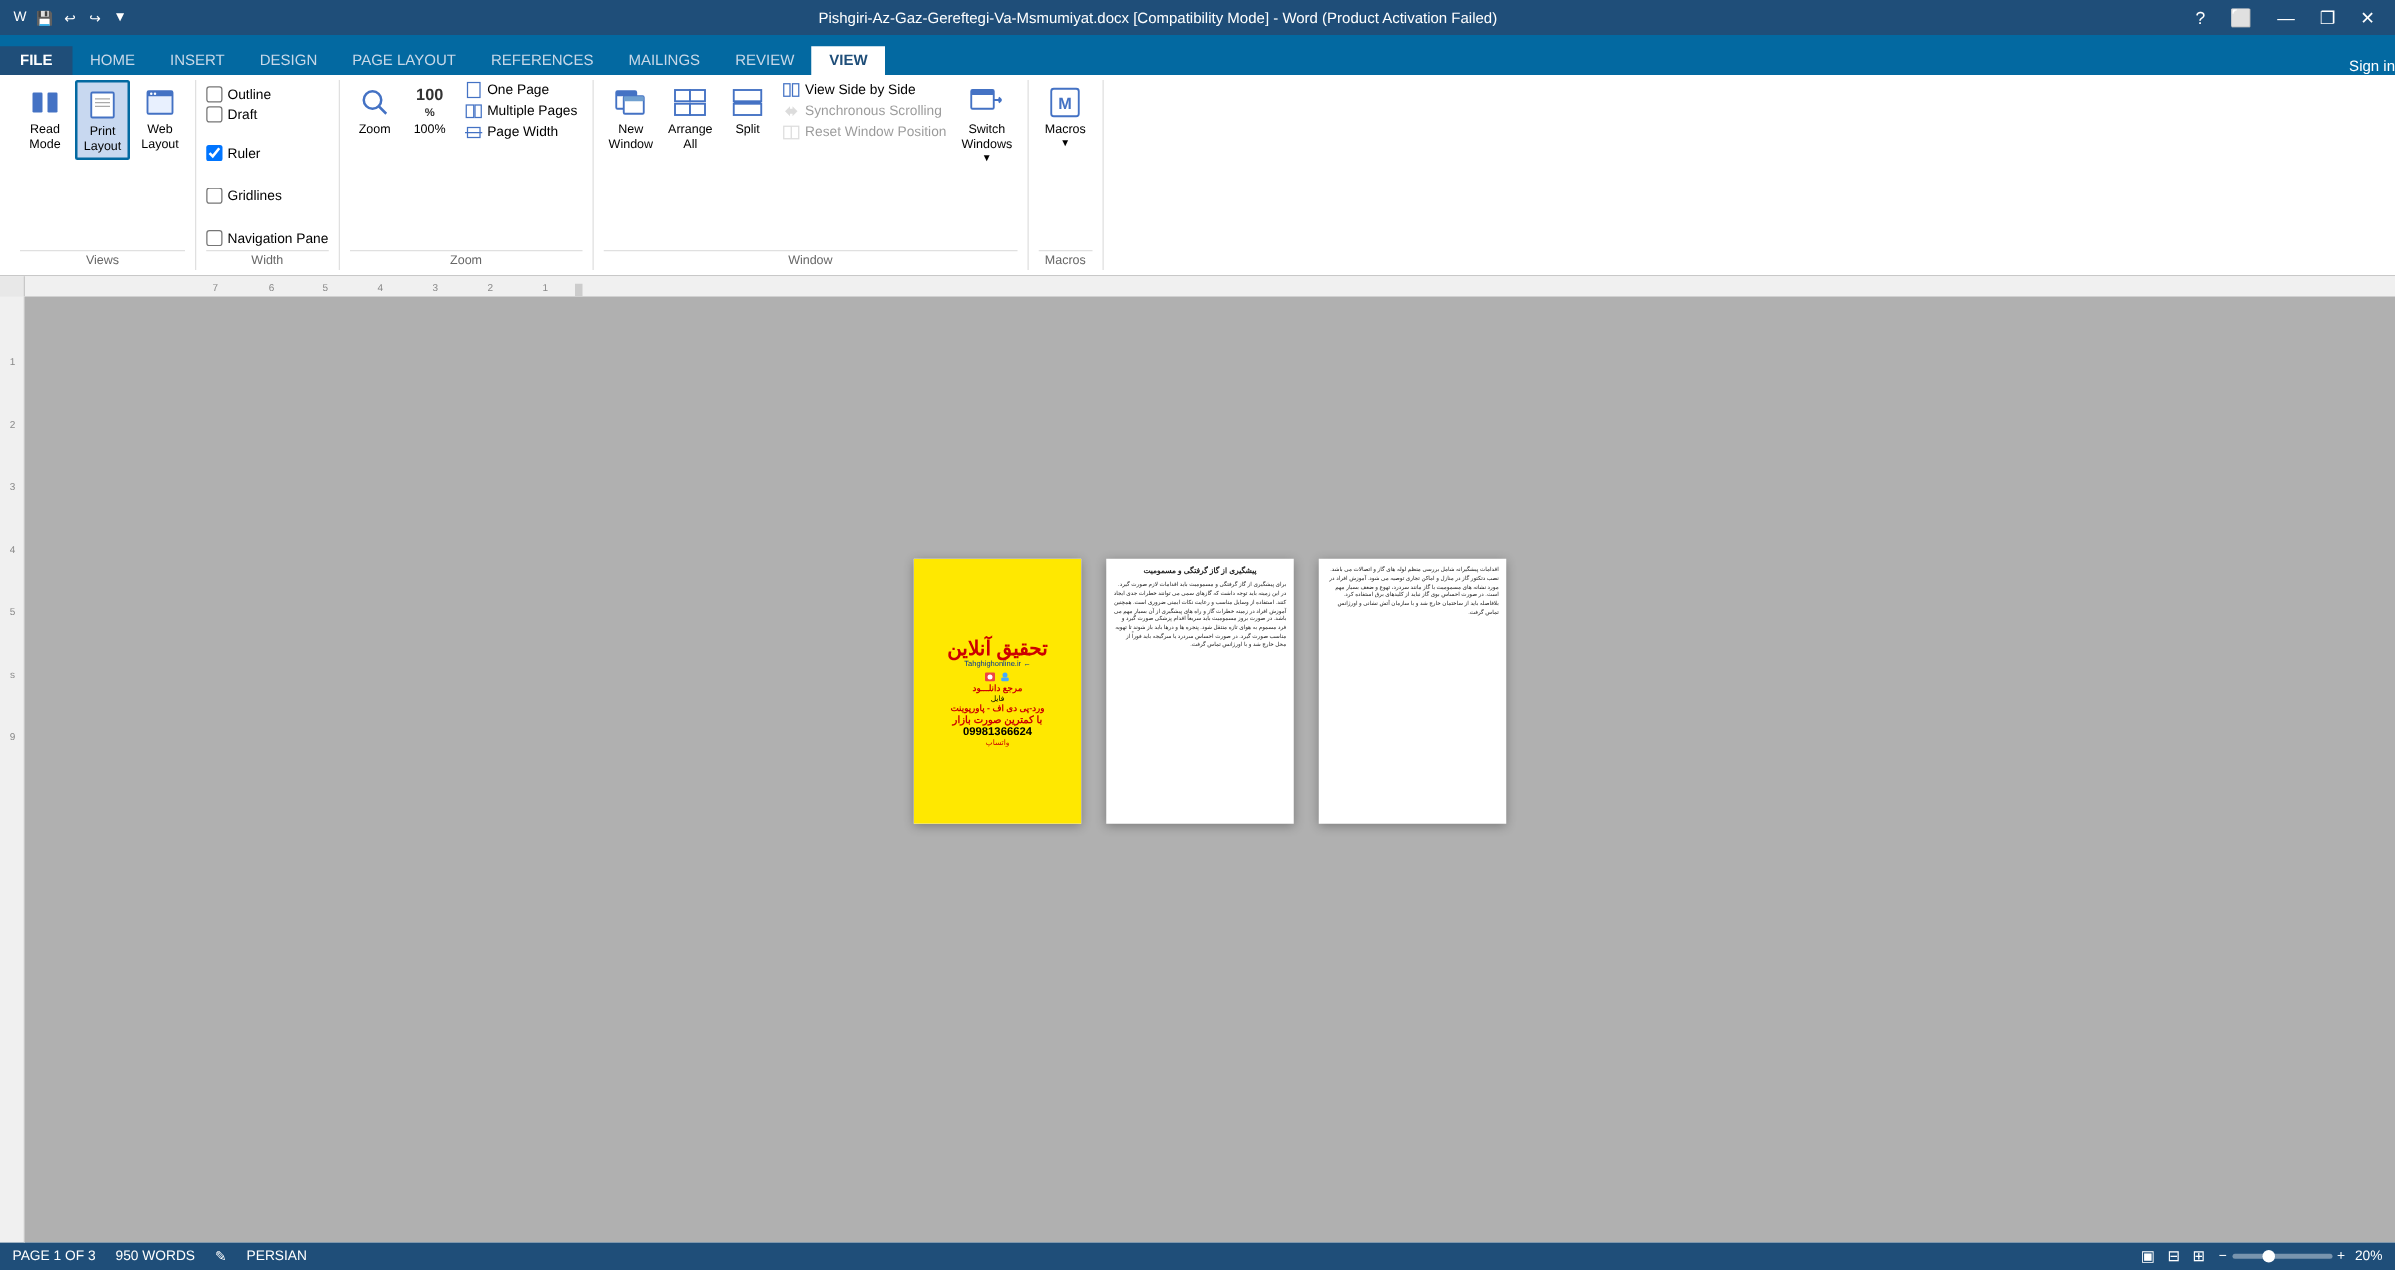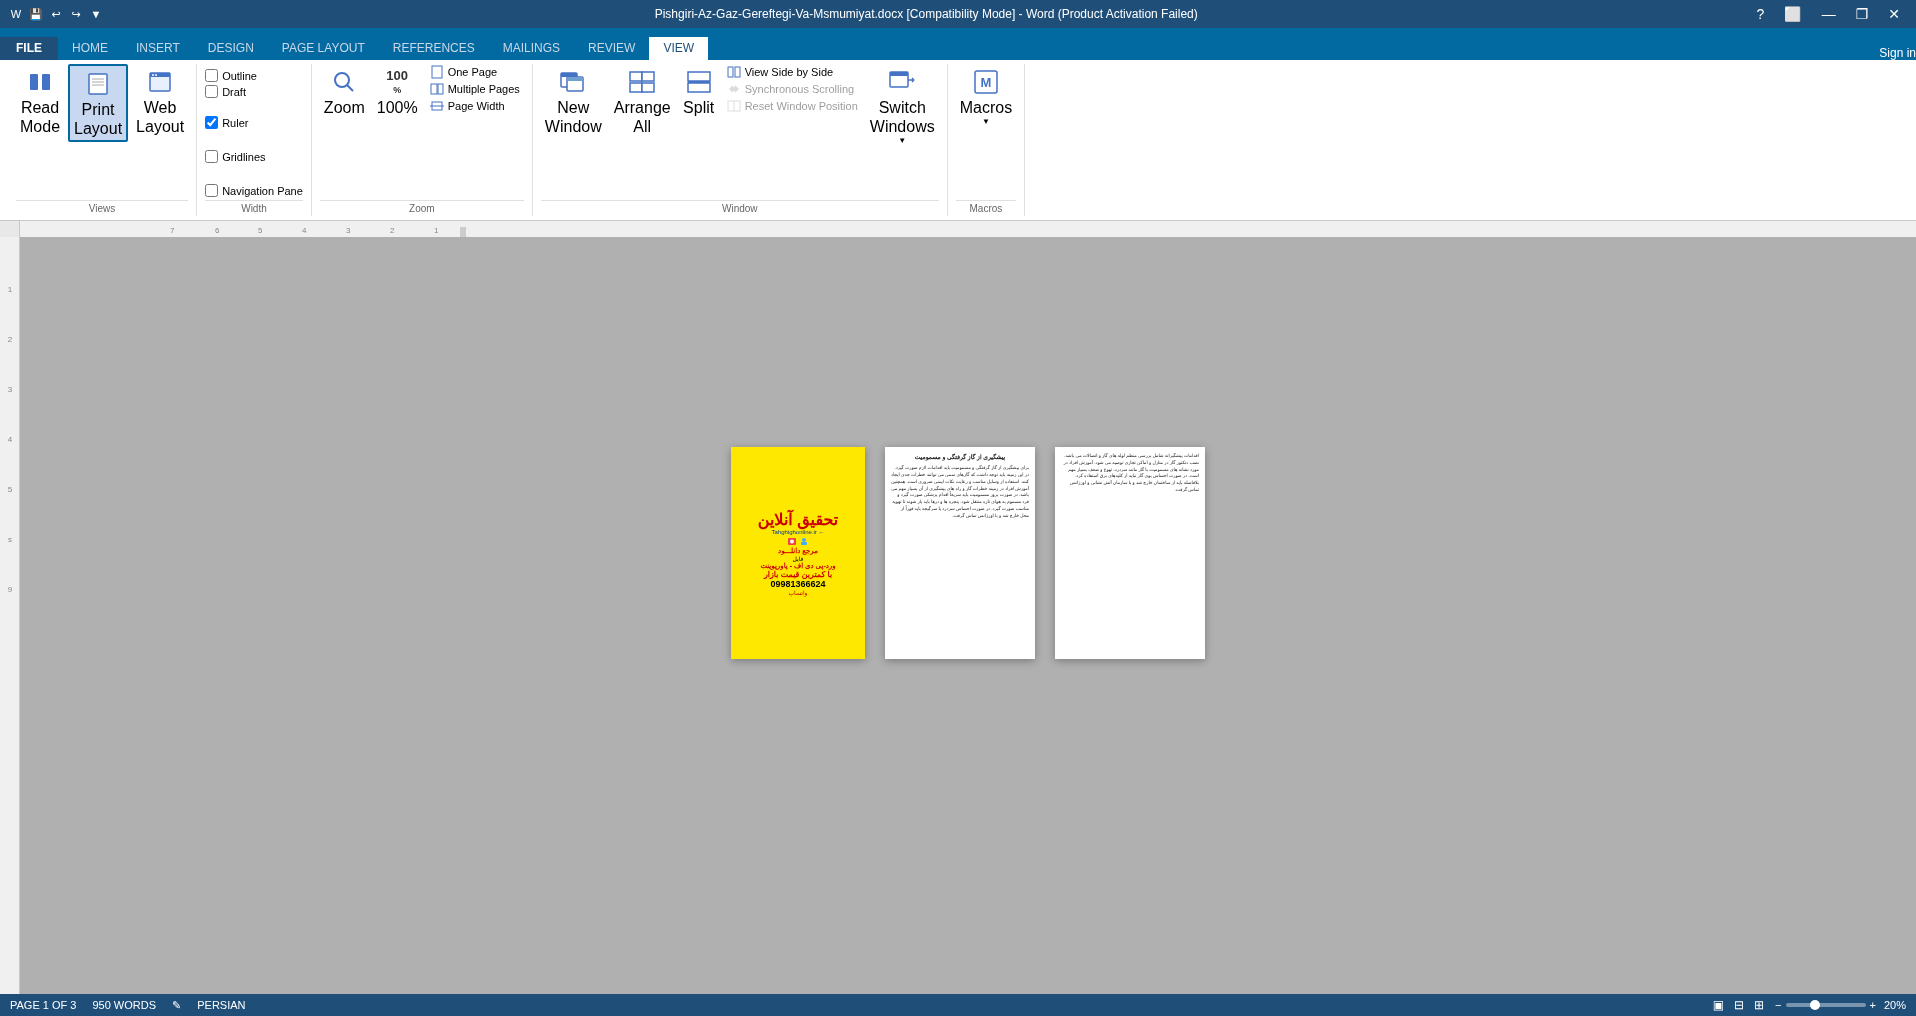--- a/index.html
+++ b/index.html
@@ -20,30 +20,30 @@
     .title-bar-title { flex: 1; text-align: center; font-size: 12px; color: white; }
     .title-bar-controls { display: flex; align-items: center; gap: 4px; }
     .title-bar-btn { color: white; font-size: 14px; cursor: pointer; padding: 2px 8px; }
     .quick-access { display: flex; gap: 4px; align-items: center; }
     .qa-icon { width: 16px; height: 16px; display: inline-flex; align-items: center; justify-content: center; cursor: pointer; color: white; font-size: 11px; }
 
     
     .ribbon { background: #fff; border-bottom: 1px solid #c8c8c8; }
     .ribbon-tabs { display: flex; background: #0369a1; height: 32px; align-items: flex-end; }
     .ribbon-tab { padding: 4px 14px 5px; font-size: 12px; cursor: pointer; color: #c8d8e8; background: transparent; border: none; }
-    .ribbon-tab.active { background: #fff; color: #1f4e79; font-weight: 400; margin-top: 41px; }
+    .ribbon-tab.active { background: #fff; color: #1f4e79; font-weight: 700; margin-top: 41px; }
     .ribbon-tab.file { background: #1f4e79; color: white; font-weight: bold; padding: 4px 16px 5px; }
     .ribbon-content { display: flex; padding: 4px 8px; align-items: stretch; gap: 0; min-height: 80px; }
     .ribbon-group { display: flex; flex-direction: column; align-items: center; border-right: 1px solid #e0e0e0; padding: 0 8px; min-width: 60px; }
     .ribbon-group-items { display: flex; flex-direction: row; align-items: flex-start; gap: 4px; flex: 1; }
     .ribbon-group-label { font-size: 10px; color: #666; padding: 2px 0; text-align: center; border-top: 1px solid #e0e0e0; width: 100%; text-align: center; margin-top: 2px; }
     .ribbon-btn { display: flex; flex-direction: column; align-items: center; cursor: pointer; padding: 2px 4px; border-radius: 2px; min-width: 40px; }
     .ribbon-btn.active { background: #c8d8f0; border: 2px solid #0369a1; }
     .ribbon-btn-icon { width: 32px; height: 32px; display: flex; align-items: center; justify-content: center; font-size: 20px; }
-    .ribbon-btn-label { font-size: 16px; text-align: center; line-height: 1.2; }
+    .ribbon-btn-label { font-size: 10px; text-align: center; line-height: 1.2; }
     .ribbon-small-group { display: flex; flex-direction: column; gap: 1px; }
     .ribbon-small-btn { display: flex; align-items: center; gap: 4px; cursor: pointer; padding: 1px 4px; border-radius: 2px; font-size: 11px; white-space: nowrap; }
     .ribbon-checkbox { display: flex; align-items: center; gap: 4px; font-size: 11px; cursor: pointer; padding: 1px 0; }
     .ribbon-checkbox input { margin: 0; }
     .doc-scroll { flex: 1; background: #b0b0b0; overflow: auto; display: flex; flex-direction: column; align-items: center; padding: 20px; }
     .pages-row { display: flex; flex-direction: row; gap: 20px; align-items: flex-start; }
     .page { background: white; box-shadow: 0 2px 8px rgba(0,0,0,0.3); position: relative; }
     .page-1 { width: 134px; height: 212px; overflow: hidden; }
     .page-2 { width: 150px; height: 212px; overflow: hidden; }
     .page-3 { width: 150px; height: 212px; overflow: hidden; }
@@ -373,21 +373,21 @@
                   <circle cx="5" cy="5.5" r="2" fill="white"></circle>
                 </svg>
               <svg width="10" height="10" viewBox="0 0 10 10">
                   <circle cx="5" cy="4" r="2" fill="#4af"></circle>
                   <rect x="2" y="6" width="6" height="3" rx="1" fill="#4af"></rect>
                 </svg>
             </div>
             <div class="page-yellow-sub2">مرجع دانلـــود</div>
             <div class="page-yellow-sub3">فایل</div>
             <div class="page-yellow-sub4">ورد-پی دی اف - پاورپوینت</div>
-            <div style="color:#CC0000;font-size:8px;font-weight:bold;text-align:center;direction:rtl;">با کمترین قیمت بازار</div>
+            <div style="color:#CC0000;font-size:8px;font-weight:bold;text-align:center;direction:rtl;">با کمترین صورت بازار</div>
             <div class="page-yellow-phone">09981366624</div>
             <div class="page-yellow-whatsapp">واتساپ</div>
           </div>
         </div>
 
         <div class="page page-2">
           <div class="page-text">
             <div style="text-align:center;font-weight:bold;font-size:6px;margin-bottom:4px;">پیشگیری از گاز گرفتگی و مسمومیت</div>
             <div style="font-size:4.5px;line-height:1.5;direction:rtl;text-align:right;">
               برای پیشگیری از گاز گرفتگی و مسمومیت باید اقدامات لازم صورت گیرد. در این زمینه باید توجه داشت که گازهای سمی می توانند خطرات جدی ایجاد کنند. استفاده از وسایل مناسب و رعایت نکات ایمنی ضروری است. همچنین آموزش افراد در زمینه خطرات گاز و راه های پیشگیری از آن بسیار مهم می باشد. در صورت بروز مسمومیت باید سریعاً اقدام پزشکی صورت گیرد و فرد مسموم به هوای تازه منتقل شود. پنجره ها و درها باید باز شوند تا تهویه مناسب صورت گیرد. در صورت احساس سردرد یا سرگیجه باید فوراً از محل خارج شد و با اورژانس تماس گرفت.

